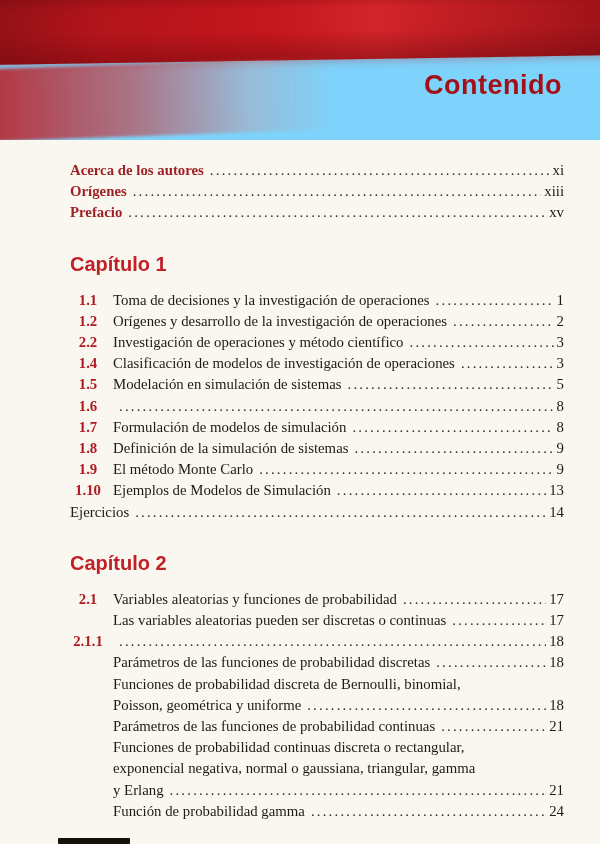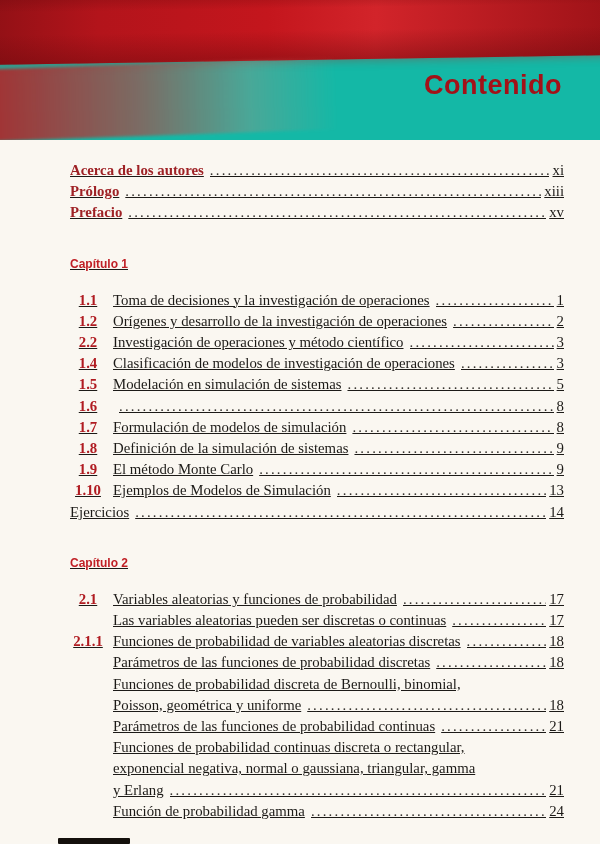--- a/index.html
+++ b/index.html
@@ -14,21 +14,21 @@
     background: var(--page-bg, #faf7f1);
     color: var(--text-color, #1c1a17);
     font-family: "Liberation Serif", serif;
   }
 
   
   .banner {
     position: relative;
     height: 140px;
     overflow: hidden;
-    background: #14b8a6;
+    background: #7dd3fc;
   }
   .band-top {
     position: absolute;
     left: -14px;
     right: -14px;
     top: -14px;
     height: 74px;
     transform: rotate(-0.9deg);
     background:
       linear-gradient(180deg, rgba(110,10,14,0.55) 0%, rgba(255,255,255,0) 30%, rgba(0,0,0,0) 60%, rgba(110,10,14,0.45) 100%),
@@ -58,21 +58,20 @@
     font-family: "Liberation Sans", sans-serif;
     font-weight: 700;
     font-size: 27px;
     letter-spacing: 0.5px;
     color: var(--title-red, #a31118);
   }
 
   
   .content {
     padding: 16px 36px 4px 70px;
-    text-decoration: underline;
   }
   .row {
     display: flex;
     align-items: baseline;
     line-height: 21.2px;
     font-size: 14.8px;
   }
   .num {
     flex: 0 0 36px;
     text-align: center;
@@ -101,21 +100,21 @@
     letter-spacing: 2.2px;
   }
   .page-num {
     flex: none;
     margin-left: 1px;
   }
 
   .chapter-title {
     font-family: "Liberation Sans", sans-serif;
     font-weight: 700;
-    font-size: 12px;
+    font-size: 20px;
     line-height: 24px;
     color: var(--heading-red, #c02026);
     margin: 28px 0 14px 0;
   }
   #front-matter {
     margin-top: 4px;
   }
 
   
   .scan-mark {
@@ -138,21 +137,21 @@
 </header>
 
 <main class="content">
   <section id="front-matter">
       <div class="row flush">
         <span class="txt bold-red">Acerca de los autores</span>
         <span class="leader"></span>
         <span class="page-num">xi</span>
       </div>
       <div class="row flush">
-        <span class="txt bold-red">Prólogo</span>
+        <span class="txt bold-red">Orígenes</span>
         <span class="leader"></span>
         <span class="page-num">xiii</span>
       </div>
       <div class="row flush">
         <span class="txt bold-red">Prefacio</span>
         <span class="leader"></span>
         <span class="page-num">xv</span>
       </div>
     </section>
   <div id="chapters">
@@ -232,21 +231,20 @@
           <span class="page-num">17</span>
         </div>
         <div class="row">
           <span class="num"></span>
           <span class="txt">Las variables aleatorias pueden ser discretas o continuas</span>
           <span class="leader"></span>
           <span class="page-num">17</span>
         </div>
         <div class="row">
           <span class="num">2.1.1</span>
-          <span class="txt">Funciones de probabilidad de variables aleatorias discretas</span>
           <span class="leader"></span>
           <span class="page-num">18</span>
         </div>
         <div class="row">
           <span class="num"></span>
           <span class="txt">Parámetros de las funciones de probabilidad discretas</span>
           <span class="leader"></span>
           <span class="page-num">18</span>
         </div>
         <div class="row">

